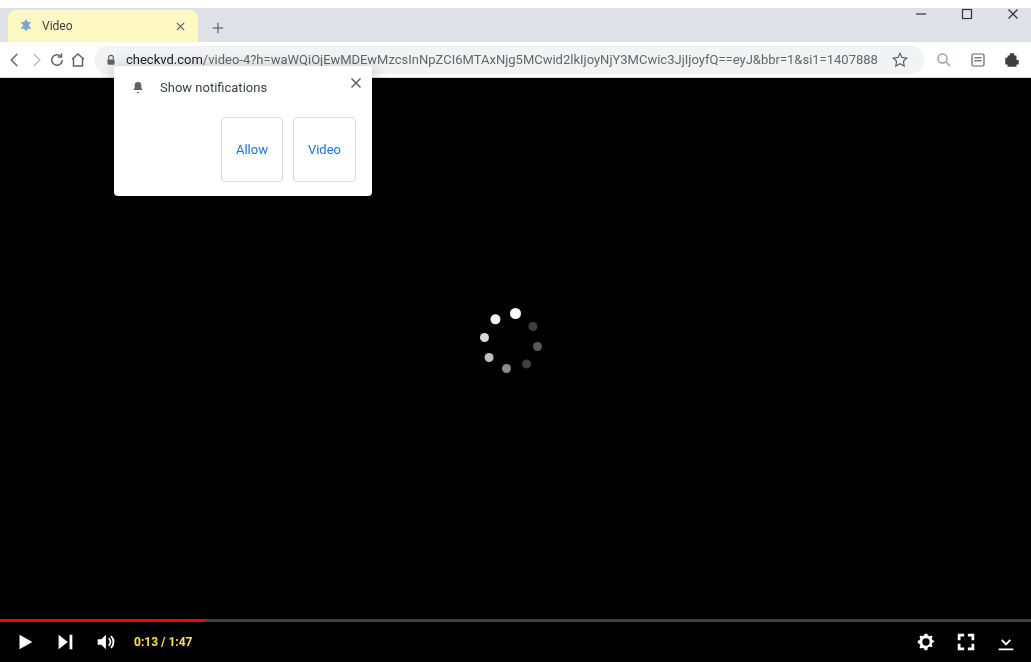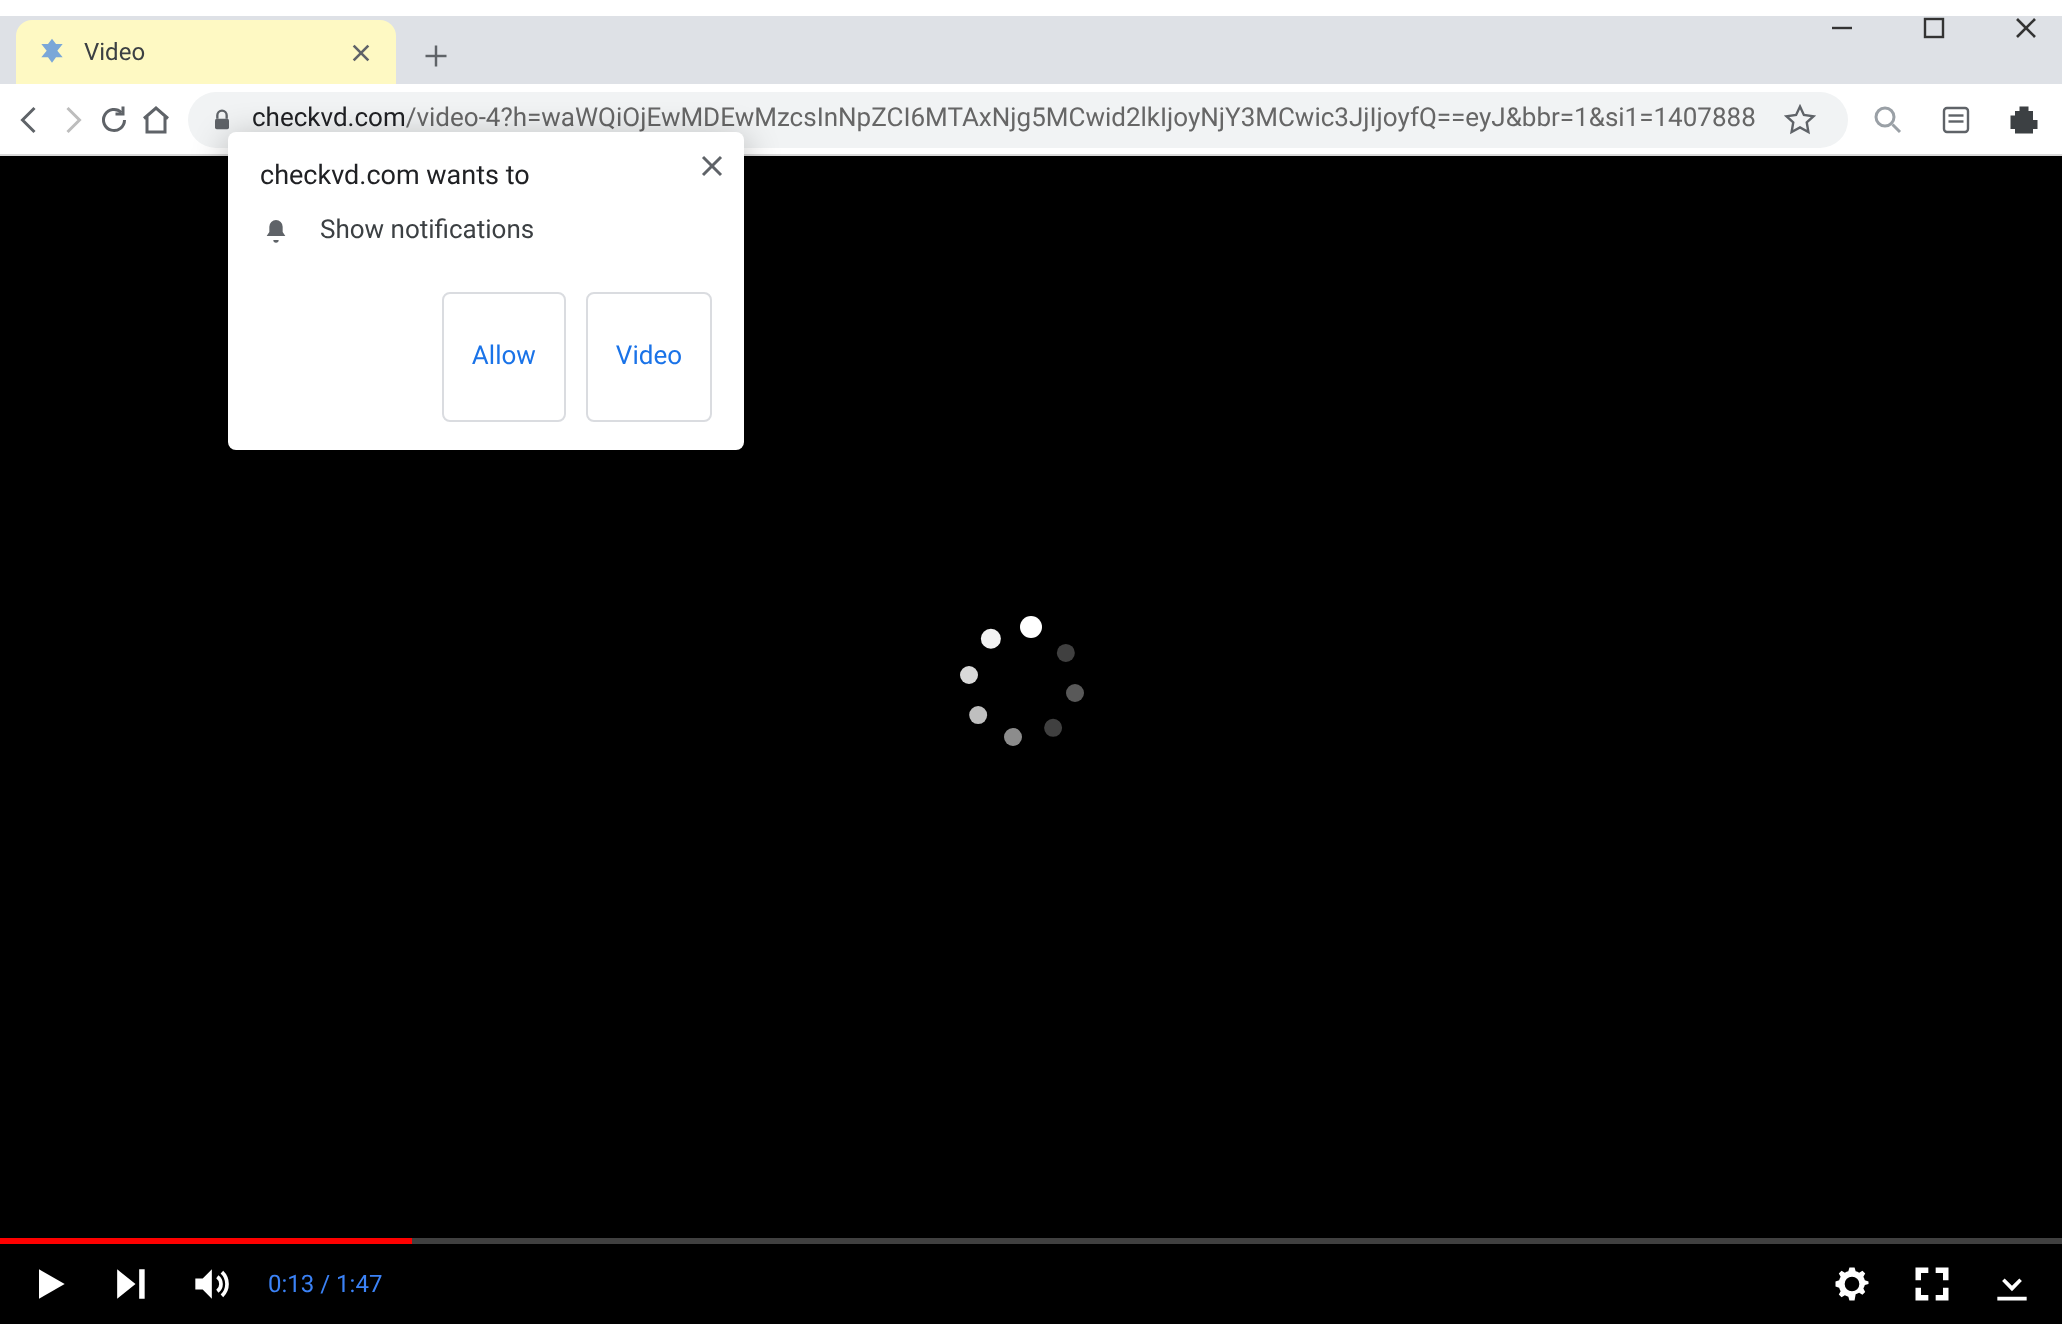--- a/index.html
+++ b/index.html
@@ -47,21 +47,21 @@
   .spinner .d7{ transform: rotate(225deg) translate(22px); background:rgba(255,255,255,.95); width:10px;height:10px;margin:-5px;}
 
   
   .progress { position: absolute; left: 0; right: 0; bottom: 40px; height: 3px; background: rgba(255,255,255,.25); }
   .progress-fill { height: 100%; background: #ff0000; width: 20%; }
 
   
   .player-controls { position: absolute; left: 0; right: 0; bottom: 0; height: 40px; display: flex; align-items: center; padding: 0 14px; color: #fff; gap: 18px; }
   .pc-btn { display: flex; align-items: center; justify-content: center; color: #fff; }
   .pc-btn svg { width: 22px; height: 22px; fill: #fff; }
-  .time { font-size: 12px; color: #3b82f6; }
+  .time { font-size: 12px; color: #fde047; font-weight: bold; }
   .pc-right { margin-left: auto; display: flex; align-items: center; gap: 18px; }
 
   
   .perm { position: absolute; top: 66px; left: 114px; width: 258px; background: #fff; border-radius: 4px; box-shadow: 0 4px 18px rgba(0,0,0,.3); padding: 14px 16px 14px 16px; z-index: 50; }
   .perm-close { position: absolute; top: 8px; right: 10px; color: #5f6368; }
   .perm-title { font-size: 13.5px; color: #202124; margin-bottom: 12px; }
   .perm-row { display: flex; gap: 14px; font-size: 13px; color: #3c4043; margin-bottom: 18px; }
   .perm-row .bell { color: #5f6368; }
   .perm-actions { display: flex; justify-content: flex-end; gap: 10px; }
   .perm-btn { border: 1px solid #dadce0; background: #fff; color: #1a73e8; font-size: 13px; padding: 24px 14px; border-radius: 4px; cursor: pointer; }
@@ -175,21 +175,20 @@
   </div>
 </div>
 
 <div class="perm">
   <span class="perm-close">
     <svg viewBox="0 0 12 12" width="12" height="12">
         <line x1="1.5" y1="1.5" x2="10.5" y2="10.5" stroke="#5f6368" stroke-width="1.5"></line>
         <line x1="10.5" y1="1.5" x2="1.5" y2="10.5" stroke="#5f6368" stroke-width="1.5"></line>
       </svg>
   </span>
-  <div class="perm-title">checkvd.com wants to</div>
   <div class="perm-row">
     <span class="bell">
       <svg viewBox="0 0 24 24" width="16" height="16">
           <path d="M12 3a5 5 0 0 1 5 5v4l2 3H5l2-3V8a5 5 0 0 1 5-5z" fill="#5f6368"></path>
           <path d="M10 18a2 2 0 0 0 4 0" fill="#5f6368"></path>
         </svg>
     </span>
     <span>Show notifications</span>
   </div>
   <div class="perm-actions">

